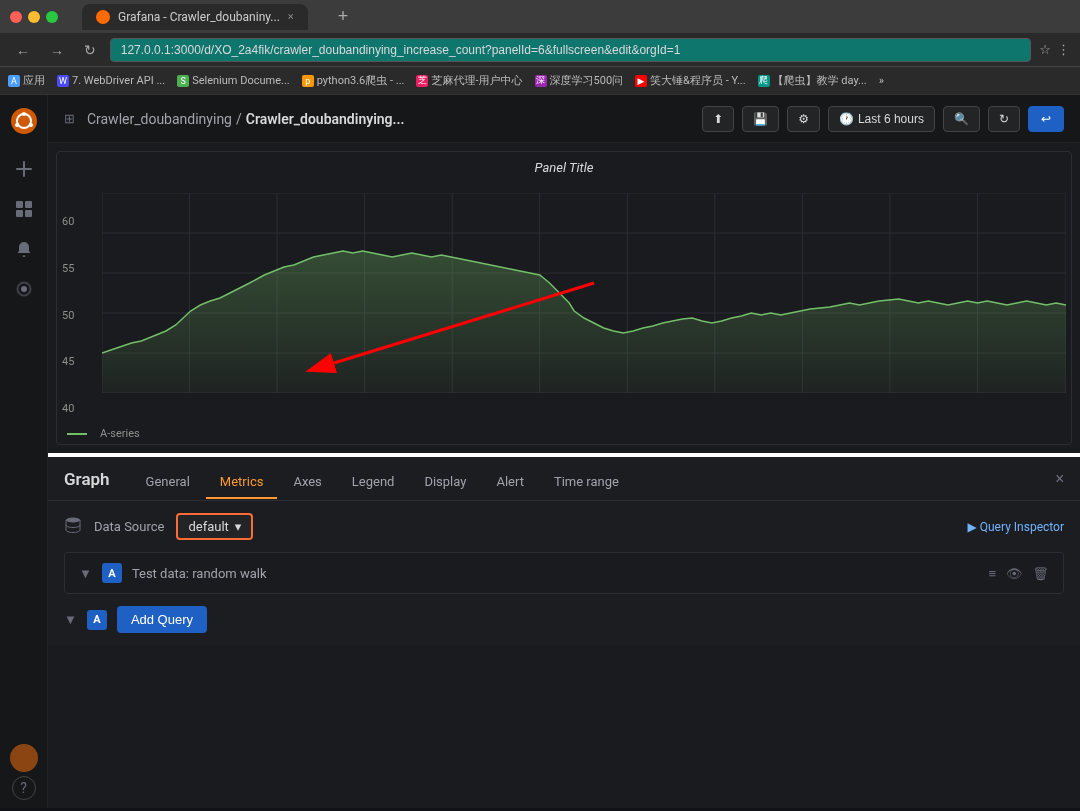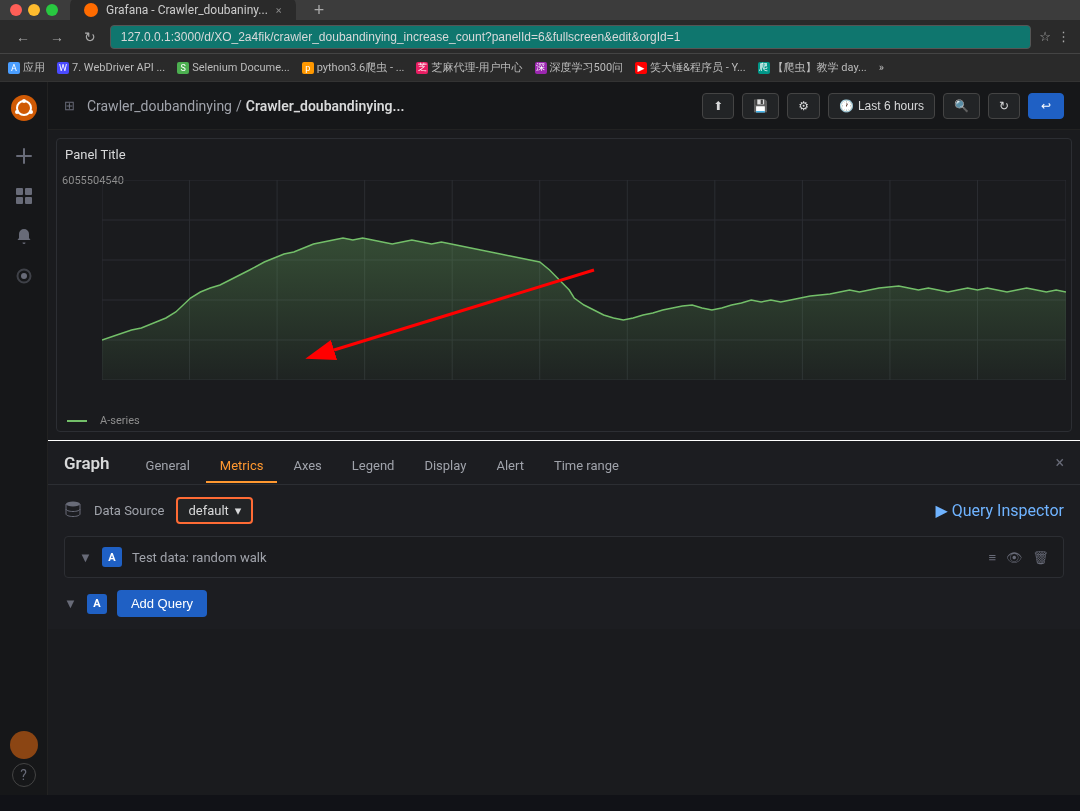--- a/index.html
+++ b/index.html
@@ -1,19 +1,19 @@
 <!DOCTYPE html>
 <html><head>
   <meta charset="utf-8">
   <style>
     * { box-sizing: border-box; margin: 0; padding: 0; }
     body { background: #111217; color: #d8d9da; font-family: -apple-system, BlinkMacSystemFont, 'Segoe UI', Roboto, sans-serif; font-size: 13px; overflow: hidden; width: 1080px; height: 811px; }
 
     
-    .browser-chrome { background: #3c3c3c; height: 20px; display: flex; align-items: center; padding: 0 10px; gap: 12px; }
+    .browser-chrome { background: #3c3c3c; height: 33px; display: flex; align-items: center; padding: 0 10px; gap: 24px; }
     .browser-dots { display: flex; gap: 6px; }
     .browser-dot { width: 12px; height: 12px; border-radius: 50%; }
     .dot-red { background: #ff5f57; }
     .dot-yellow { background: #febc2e; }
     .dot-green { background: #28c840; }
     .browser-tab { background: #2a2a2a; border-radius: 8px 8px 0 0; padding: 6px 14px; font-size: 12px; color: #ccc; display: flex; align-items: center; gap: 8px; min-width: 180px; }
     .browser-tab .favicon { width: 14px; height: 14px; background: #ff6b00; border-radius: 50%; display: inline-block; }
     .tab-close { color: #888; cursor: pointer; font-size: 11px; }
     .new-tab { background: none; border: none; color: #aaa; font-size: 18px; cursor: pointer; padding: 0 6px; }
 
@@ -49,47 +49,47 @@
     .breadcrumb-current { color: #d8d9da; font-weight: 600; }
     .header-actions { margin-left: auto; display: flex; align-items: center; gap: 8px; }
     .header-btn { background: #222426; border: 1px solid #444; border-radius: 4px; color: #d8d9da; padding: 5px 10px; cursor: pointer; font-size: 12px; display: flex; align-items: center; gap: 4px; }
     .header-btn-blue { background: #1f60c4; border: 1px solid #1f60c4; border-radius: 4px; color: white; padding: 5px 12px; cursor: pointer; font-size: 12px; }
 
     
     .panel-container { background: #1a1b1e; flex: 1; display: flex; flex-direction: column; overflow: hidden; }
 
     
     .chart-area { background: #1a1b1e; border: 1px solid #2c2e33; margin: 8px; border-radius: 4px; flex: 0 0 280px; position: relative; }
-    .chart-title { text-align: left; padding: 8px; color: #d8d9da; font-size: 13px; }
-    .y-axis { position: absolute; left: 5px; top: 4px; height: 200px; display: flex; justify-content: space-between; color: #8e8e8e; font-size: 11px; }
+    .chart-title { text-align: center; padding: 8px; color: #d8d9da; font-size: 13px; font-style: italic; }
+    .y-axis { position: absolute; left: 5px; top: 32px; height: 200px; display: flex; flex-direction: column; justify-content: space-between; color: #8e8e8e; font-size: 11px; }
     .legend-area { padding: 4px 10px; font-size: 11px; color: #8e8e8e; display: flex; align-items: center; gap: 13px; }
     .legend-line { width: 20px; height: 2px; background: #73bf69; display: inline-block; }
     
     
     .chart-svg { width: 100%; height: 200px; }
 
     
-    .editor-panel { background: #1c1d21; border-top: 1px solid #ffffff; display: flex; flex-direction: column; }
+    .editor-panel { background: #1c1d21; border-top: 4px solid #ffffff; display: flex; flex-direction: column; }
 
     
     .panel-tabs { display: flex; align-items: center; height: 44px; border-bottom: 1px solid #2c2e33; padding: 0 16px; gap: 2px; }
     .panel-title { font-size: 17px; font-weight: 600; color: #d8d9da; margin-right: 20px; }
     .tab-item { padding: 8px 14px; color: #a0a3ab; cursor: pointer; font-size: 13px; border-bottom: 2px solid transparent; margin-top: 8px; }
     .tab-item.active { color: #ff9830; border-bottom: 2px solid #ff9830; }
     .tab-close-btn { margin-left: auto; color: #686b78; cursor: pointer; font-size: 16px; }
 
     
     .metrics-panel { padding: 12px 16px; display: flex; flex-direction: column; gap: 12px; }
 
     
     .datasource-row { display: flex; align-items: center; gap: 12px; }
     .datasource-icon { color: #686b78; }
     .datasource-label { color: #a0a3ab; font-size: 13px; }
     .datasource-select { background: #222426; border: 2px solid #ff6b35; border-radius: 4px; color: #d8d9da; padding: 4px 10px; cursor: pointer; font-size: 13px; display: flex; align-items: center; gap: 6px; }
-    .query-inspector { margin-left: auto; color: #6fb3ff; font-size: 16px; cursor: pointer; display: flex; align-items: flex-end; gap: 4px; }
+    .query-inspector { margin-left: auto; color: #6fb3ff; font-size: 12px; cursor: pointer; display: flex; align-items: flex-end; gap: 4px; }
 
     
     .query-row { background: #1a1b1e; border: 1px solid #2c2e33; border-radius: 4px; padding: 10px 14px; display: flex; align-items: center; gap: 10px; }
     .query-letter { width: 20px; height: 20px; background: #1f60c4; border-radius: 3px; color: white; font-size: 11px; font-weight: bold; display: flex; align-items: center; justify-content: center; }
     .query-text { color: #a0a3ab; font-size: 13px; }
     .query-actions { margin-left: auto; display: flex; gap: 10px; color: #686b78; }
     .query-action-icon { cursor: pointer; }
 
     
     .add-query-row { display: flex; align-items: center; gap: 10px; }

